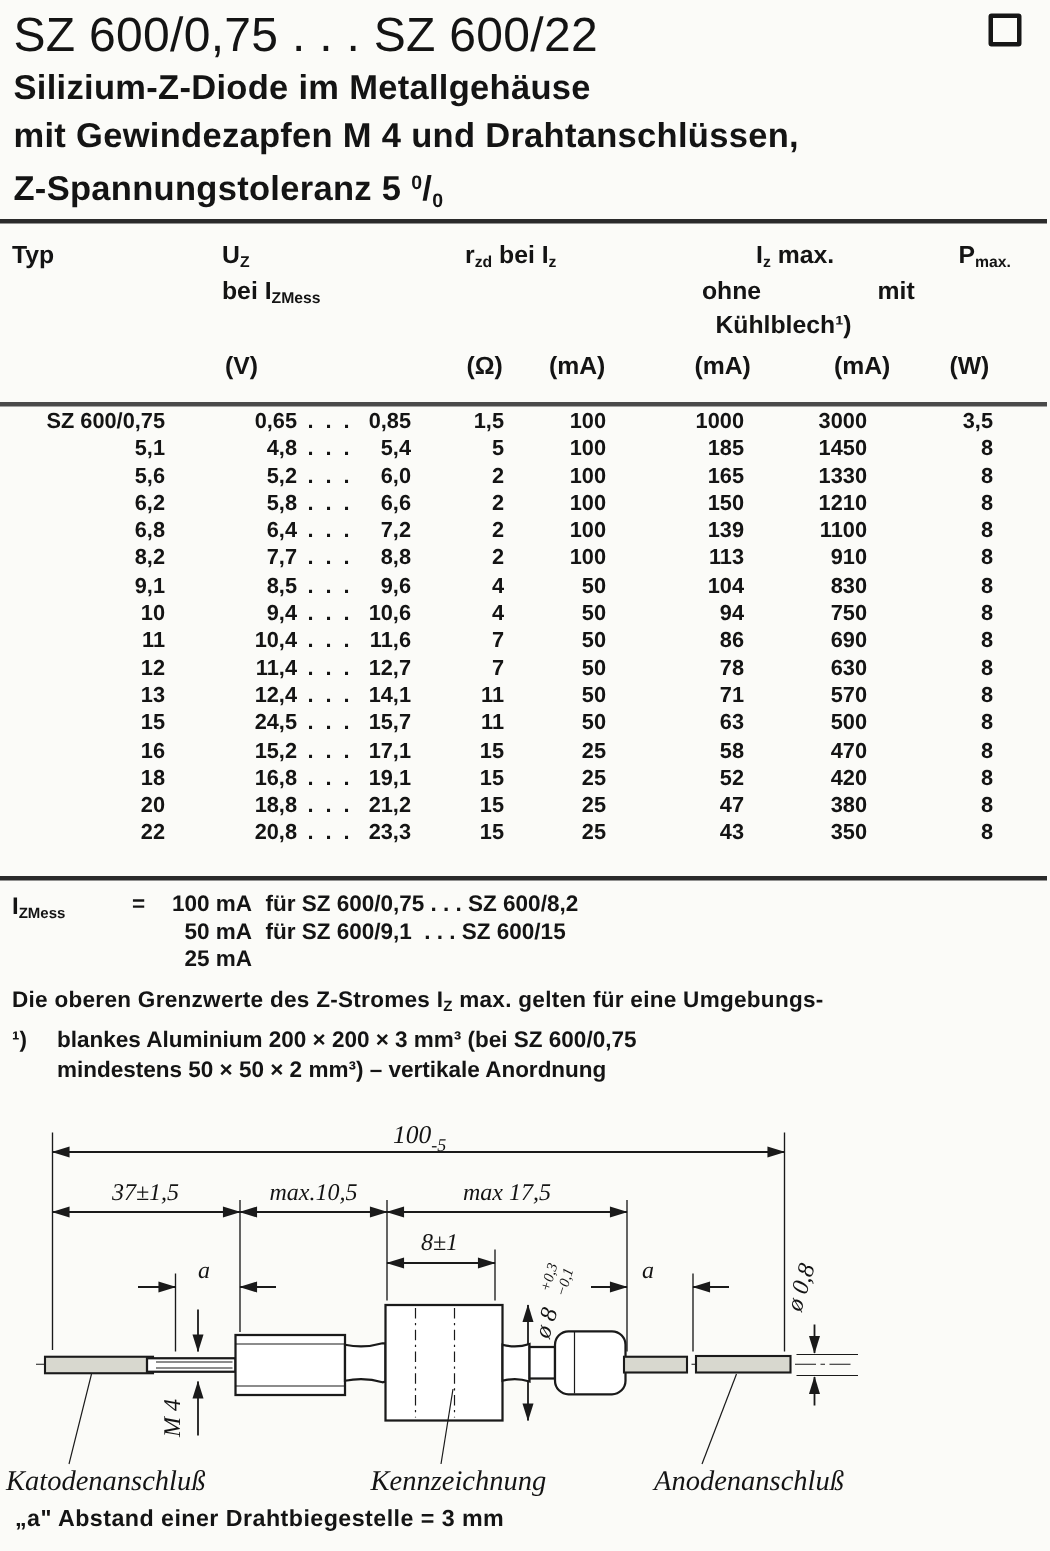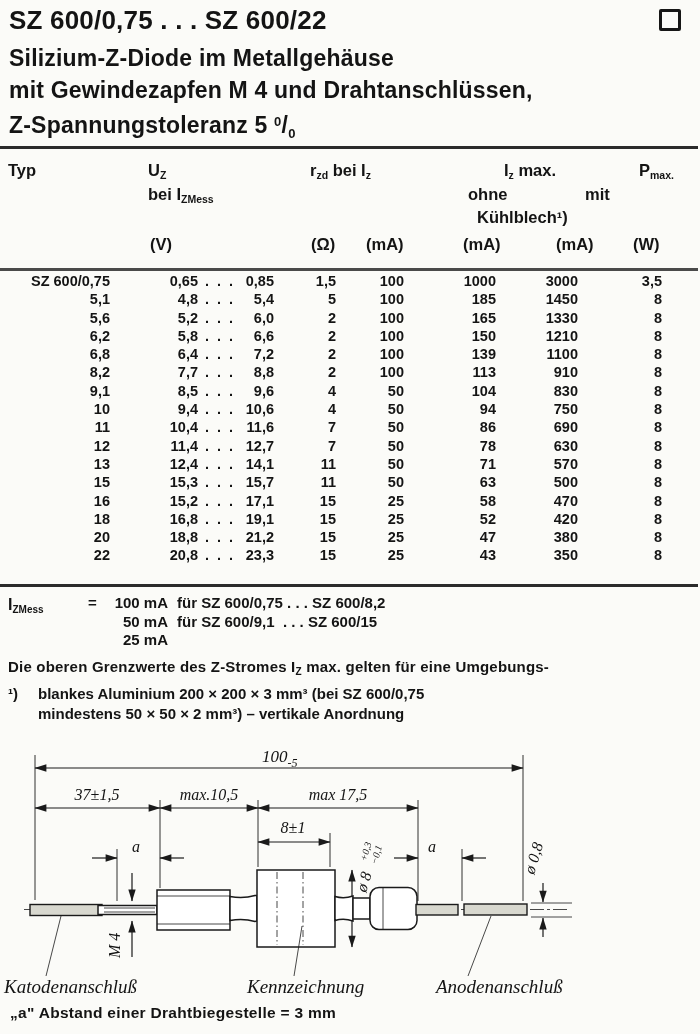--- a/index.html
+++ b/index.html
@@ -4,21 +4,21 @@
 <style>
   html,body{margin:0;padding:0;}
   body{
     width:700px;height:1034px;position:relative;overflow:hidden;
     background:#fbfbf8;color:#141414;
     font-family:"Liberation Sans",sans-serif;
     -webkit-font-smoothing:antialiased;
   }
   .abs{position:absolute;}
   
-  .title{left:9px;top:5px;font-size:26px;font-weight:bold;letter-spacing:0.2px;}
+  .title{left:9px;top:5px;font-size:32px;font-weight:normal;letter-spacing:0.2px;}
   .corner-box{right:19px;top:9px;width:16px;height:16px;border:3px solid #161616;border-radius:2px;}
   .subtitle{left:9px;top:42px;font-size:23px;font-weight:bold;line-height:32px;letter-spacing:0.2px;}
   .subtitle sup{font-size:13px;vertical-align:7px;}
   .subtitle sub{font-size:13px;vertical-align:-5px;}
   .rule{left:0;width:698px;background:#2b2b2b;}
   .rule1{top:146px;height:2.6px;}
   .rule2{top:268px;height:3px;background:#4a4a4a;}
   .rule3{top:584px;height:2.6px;}
   
   .thead{left:0;top:155px;width:700px;height:113px;}
@@ -226,21 +226,21 @@
     <td class="c dots">. . .</td>
     <td class="r">14,1</td>
     <td class="r">11</td>
     <td class="r">50</td>
     <td class="r">71</td>
     <td class="r">570</td>
     <td class="r pmax">8</td>
   </tr>
       <tr>
     <td class="r typ">15</td>
-    <td class="r">15,3</td>
+    <td class="r">24,5</td>
     <td class="c dots">. . .</td>
     <td class="r">15,7</td>
     <td class="r">11</td>
     <td class="r">50</td>
     <td class="r">63</td>
     <td class="r">500</td>
     <td class="r pmax">8</td>
   </tr>
       <tr>
     <td class="r typ">16</td>

